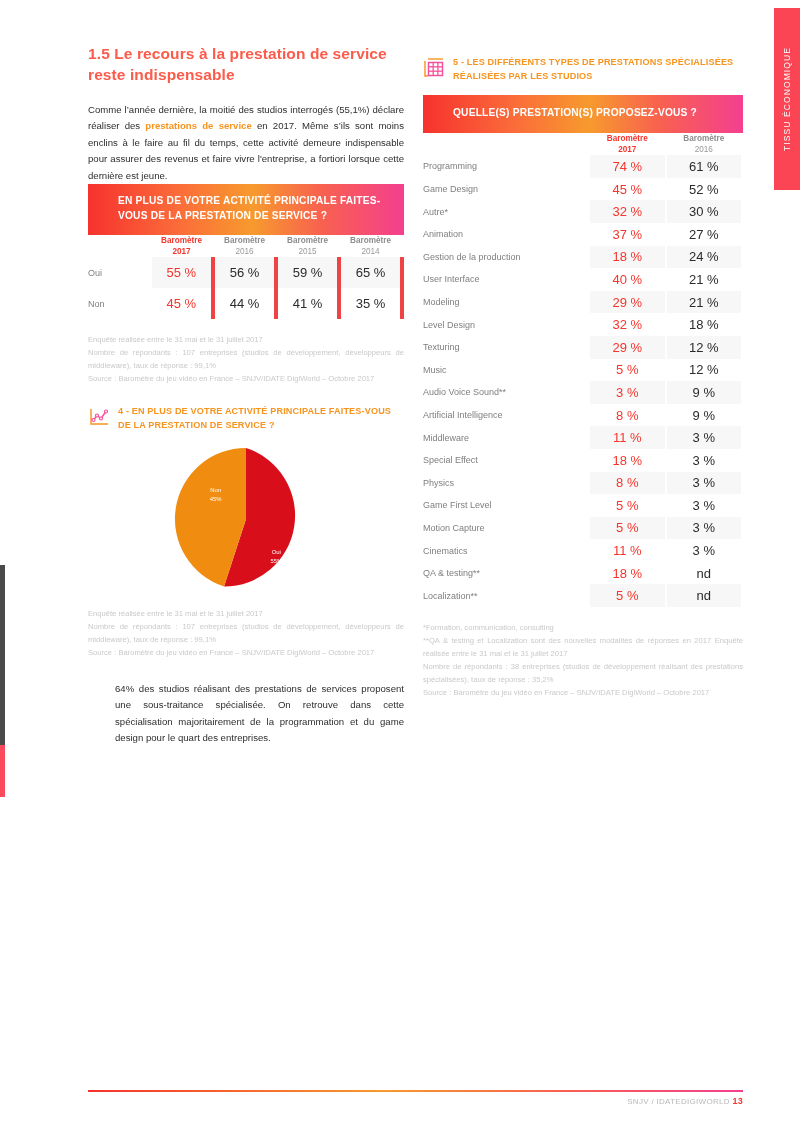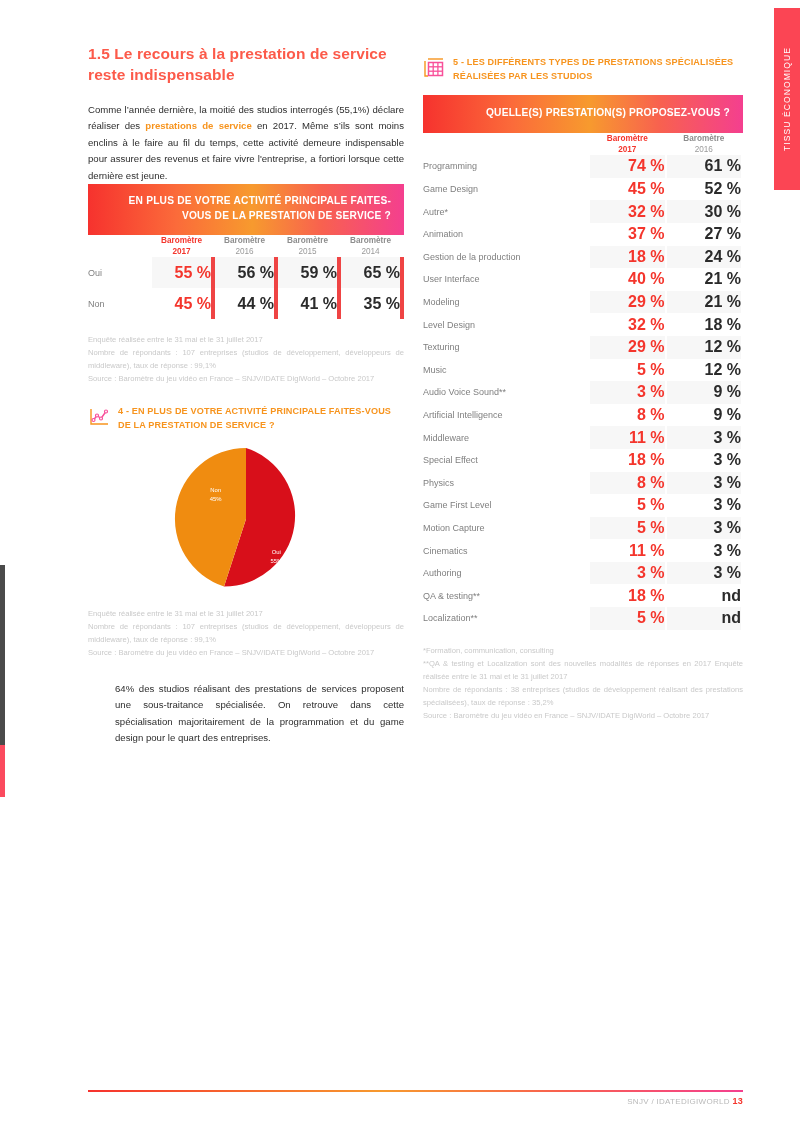--- a/index.html
+++ b/index.html
@@ -111,24 +111,23 @@
     text-transform: uppercase;
   }
 
   
   .tbl-banner {
     background: linear-gradient(90deg, #f6322e 0%, #fb6b3a 28%, #f79a2e 52%, #f8614f 74%, #f43f8f 100%);
     color: #fff;
     font-size: 10.2px;
     font-weight: 700;
     line-height: 1.45;
-    padding: 10px 13px 11px 17px;
+    padding: 10px 13px 11px 30px;
     letter-spacing: 0.2px;
     box-sizing: border-box;
-    text-align: right;
   }
   .tbl-banner.one-line {
     padding-top: 11px;
     padding-bottom: 12px;
   }
 
   
   table.data {
     border-collapse: collapse;
     width: 100%;
@@ -156,23 +155,23 @@
   .hdr-cell.muted .yr {
     font-weight: 400;
     color: #9a9a9a;
   }
   .row-label {
     font-size: 9px;
     color: #7f7f7f;
     padding: 0 0 0 1px;
   }
   .val {
-    text-align: right;
-    font-size: 16px;
-    font-weight: 700;
+    text-align: center;
+    font-size: 13px;
+    font-weight: 400;
     color: #2b2b2b;
   }
   .val.current {
     color: #f4352c;
   }
   .zebra td.val { background: #f7f7f7; }
   .zebra td.row-label { background: transparent; }
 
   
   .t-left tr.data-row td { height: 31px; }
@@ -457,25 +456,20 @@
         <tr class="data-row zebra">
           <td class="row-label">Motion Capture</td>
           <td class="val current">5 %</td>
           <td class="val">3 %</td>
         </tr>
         <tr class="data-row">
           <td class="row-label">Cinematics</td>
           <td class="val current">11 %</td>
           <td class="val">3 %</td>
         </tr>
-        <tr class="data-row zebra">
-          <td class="row-label">Authoring</td>
-          <td class="val current">3 %</td>
-          <td class="val">3 %</td>
-        </tr>
         <tr class="data-row">
           <td class="row-label">QA &amp; testing**</td>
           <td class="val current">18 %</td>
           <td class="val">nd</td>
         </tr>
         <tr class="data-row zebra">
           <td class="row-label">Localization**</td>
           <td class="val current">5 %</td>
           <td class="val">nd</td>
         </tr>

